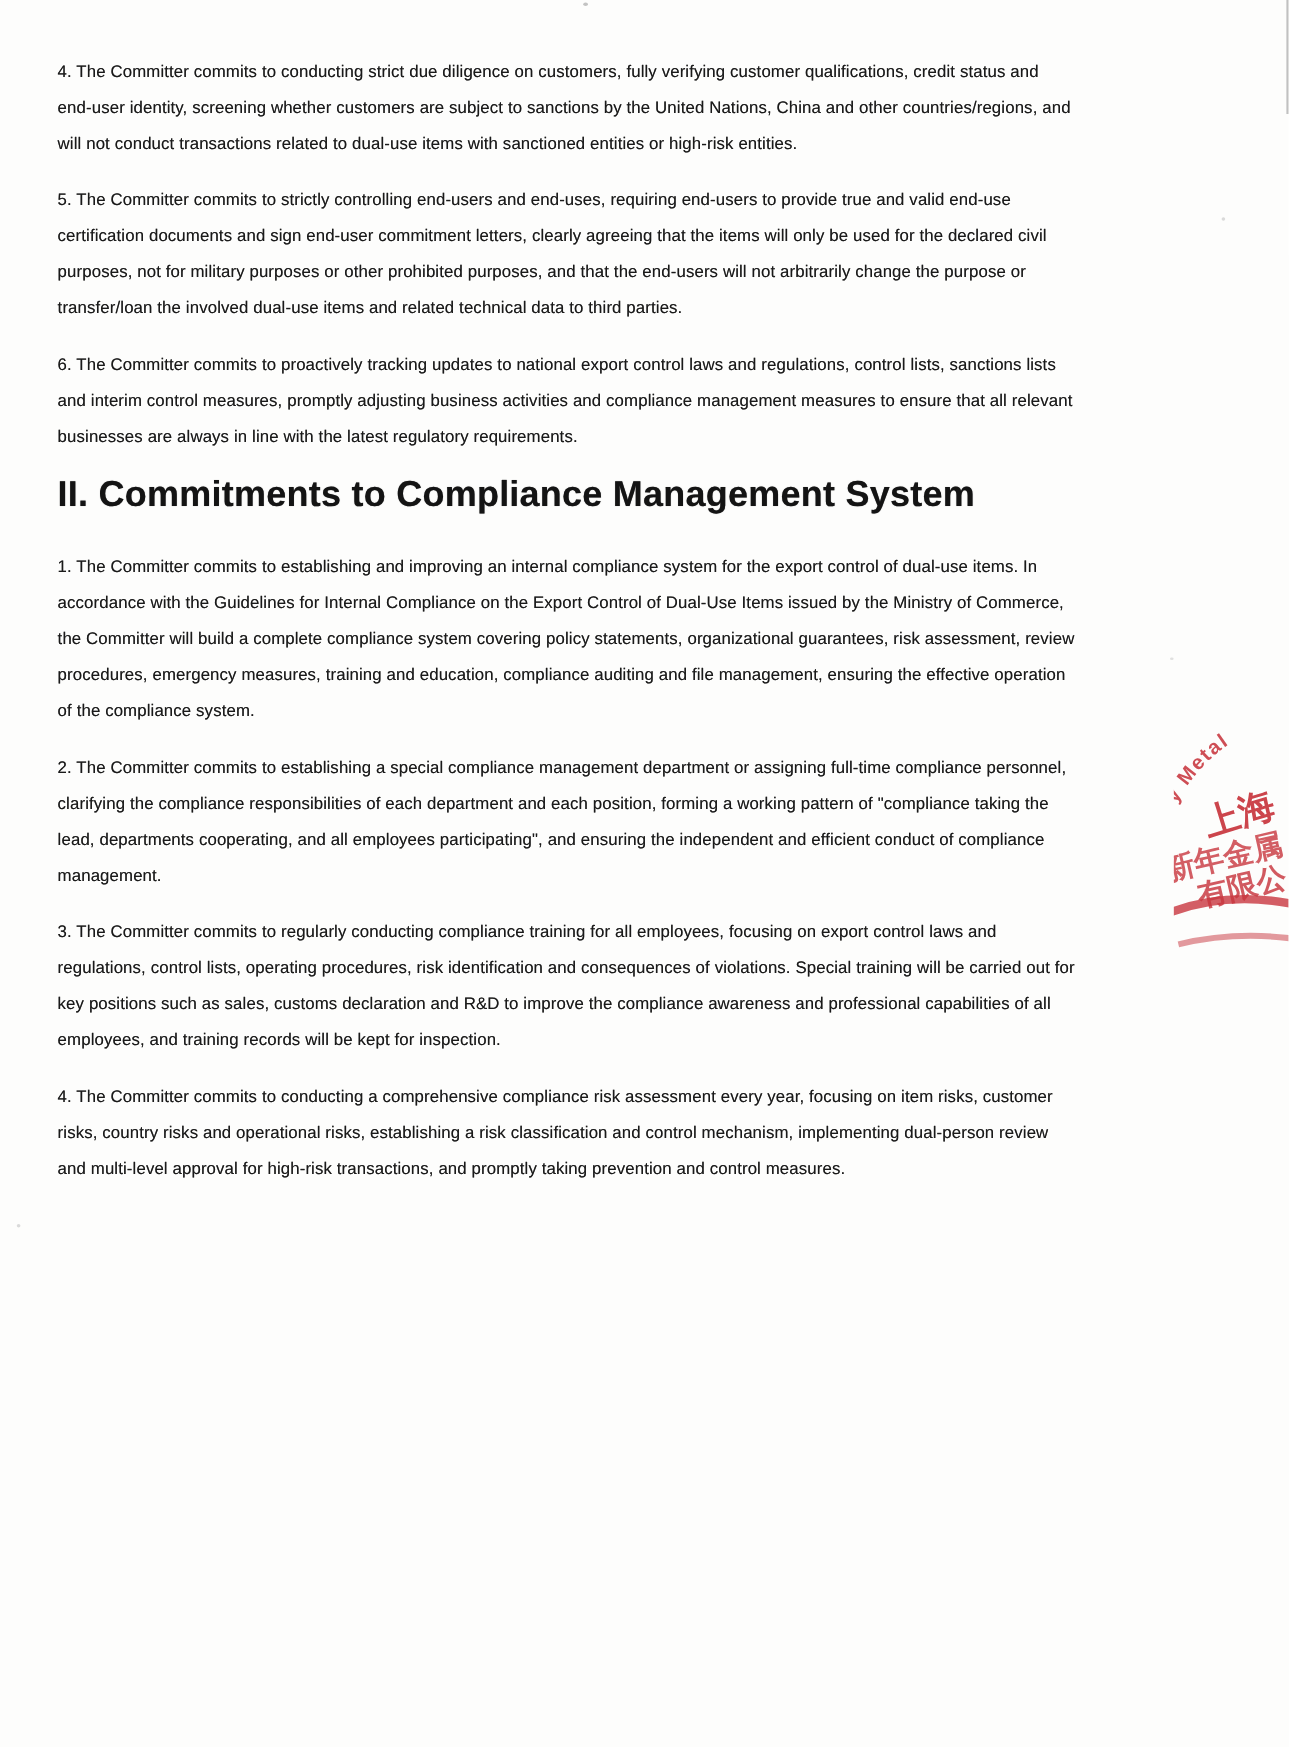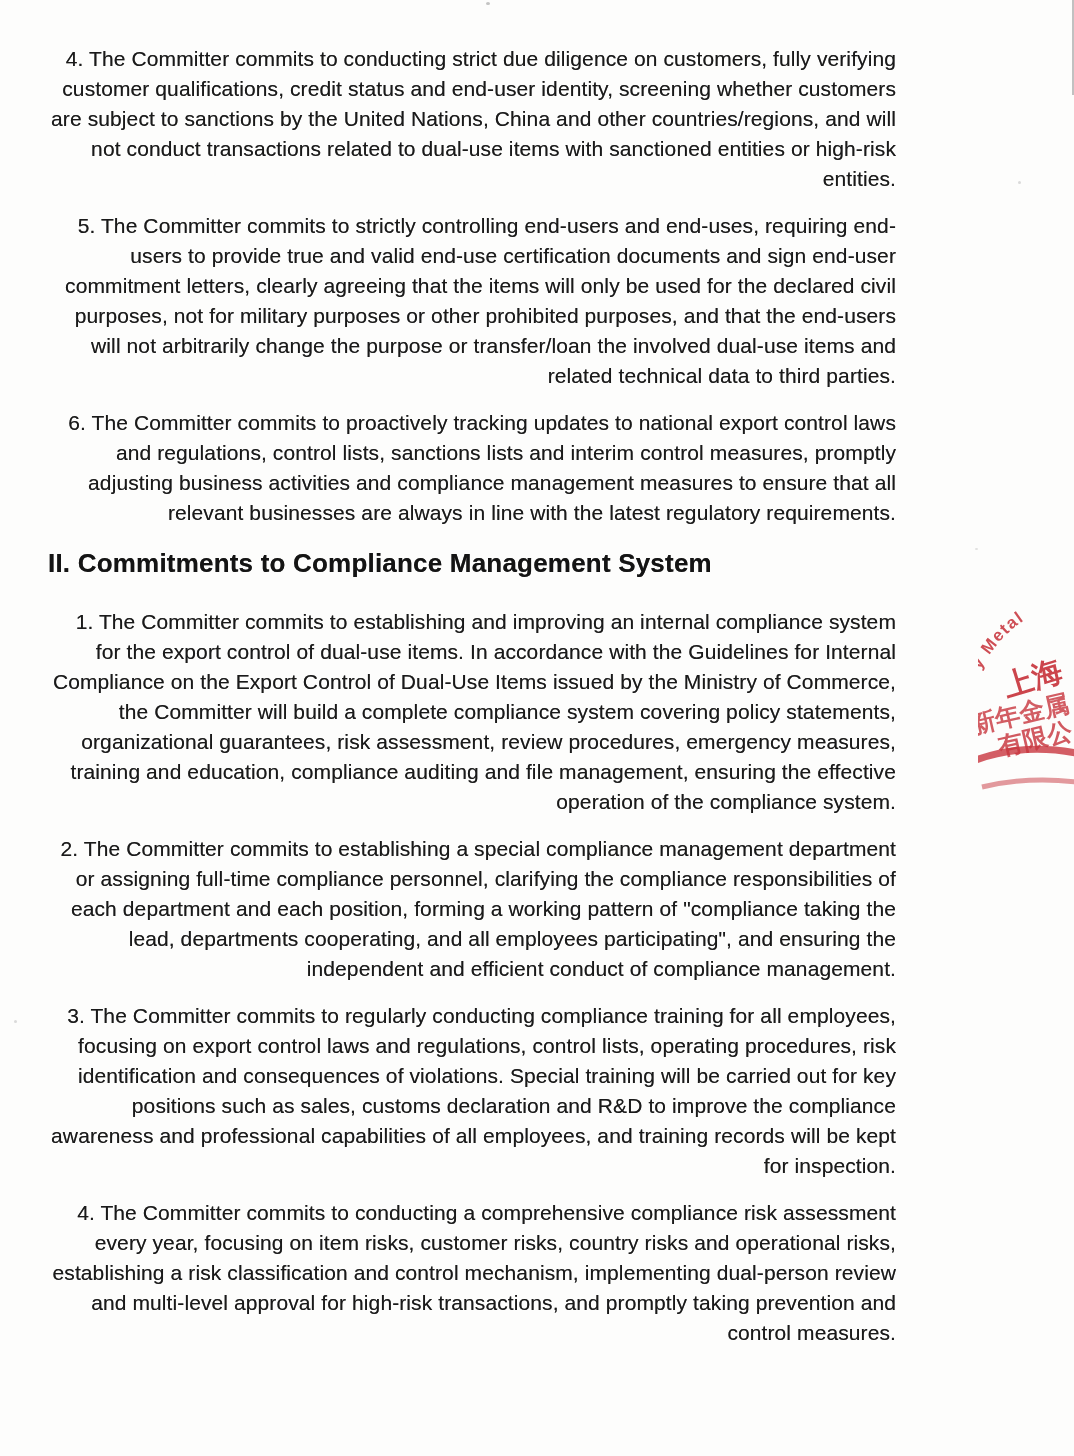--- a/index.html
+++ b/index.html
@@ -16,30 +16,30 @@
     font-family: "Liberation Sans", sans-serif;
     color: #1a1a1a;
   }
   .content {
     position: absolute;
     top: 44px;
     left: 48px;
     width: 848px;
   }
   p.doc {
-    font-size: 21px;
+    font-size: 14px;
     line-height: 30px;
     margin: 0 0 17px 0;
-    text-align: right;
+    text-align: left;
     letter-spacing: 0.1px;
     
     text-shadow: 0 0 0.5px rgba(0,0,0,0.55);
   }
   h2.doc-heading {
-    font-size: 26px;
+    font-size: 30px;
     line-height: 36px;
     font-weight: bold;
     margin: 13px 0 26px 0;
     letter-spacing: 0.2px;
     color: #141414;
     text-shadow: 0 0 0.6px rgba(0,0,0,0.6);
   }
   .stamp {
     position: absolute;
     top: 590px;

